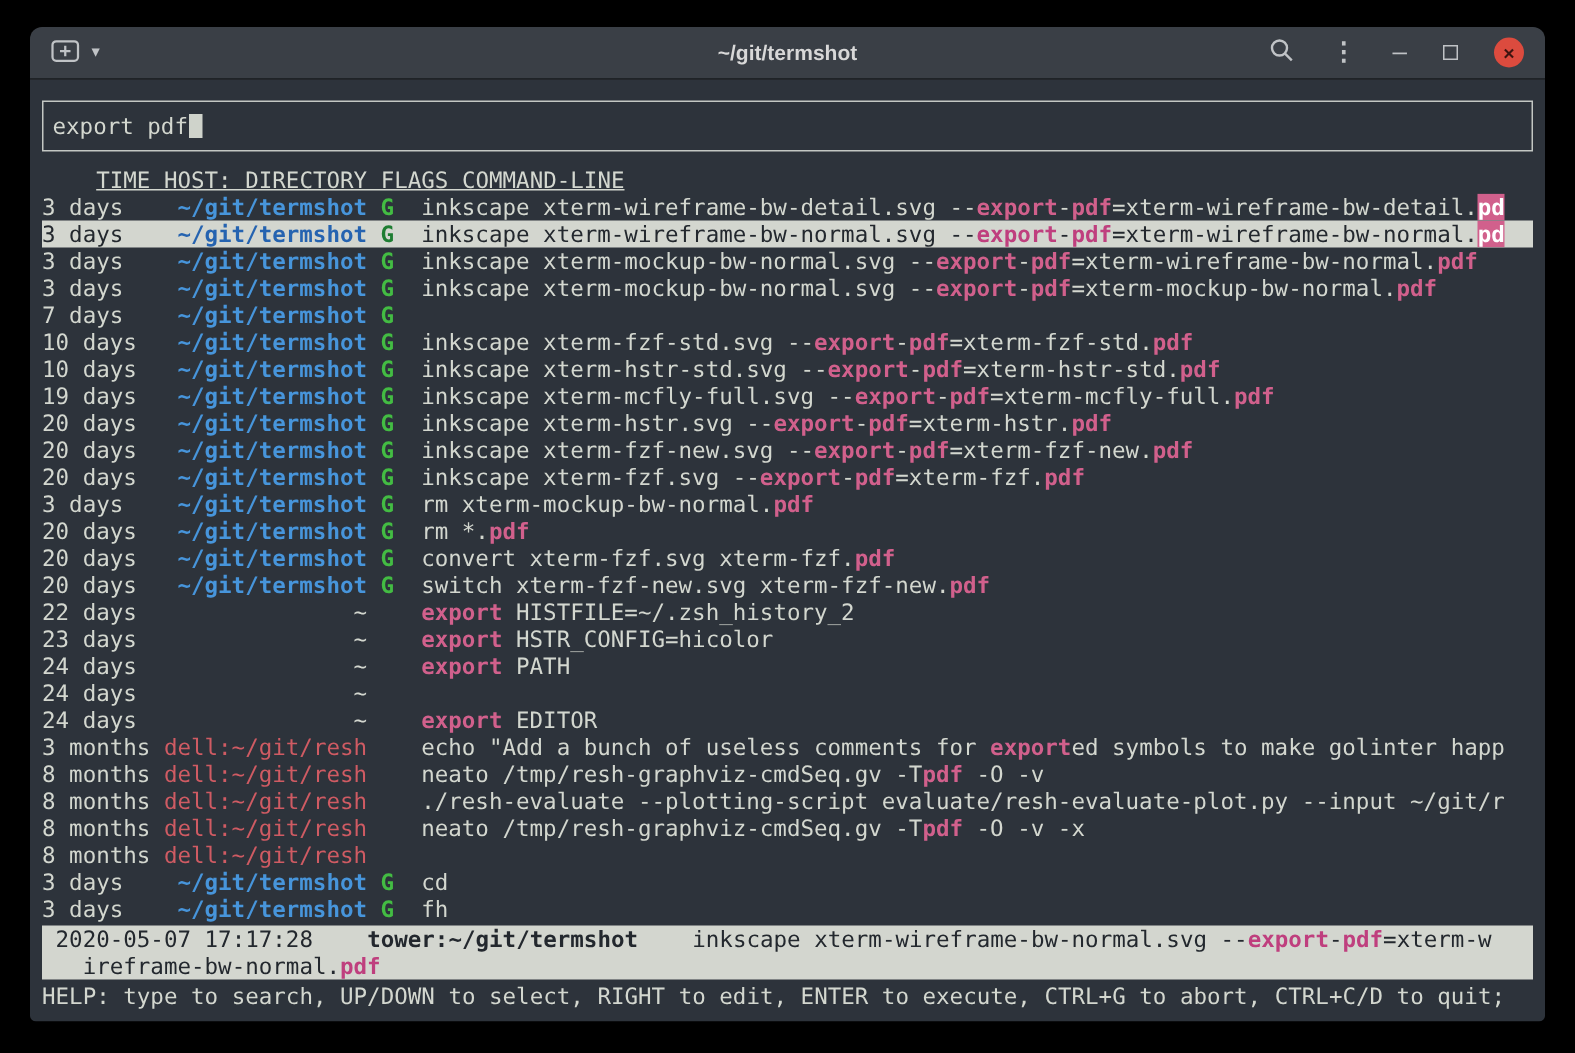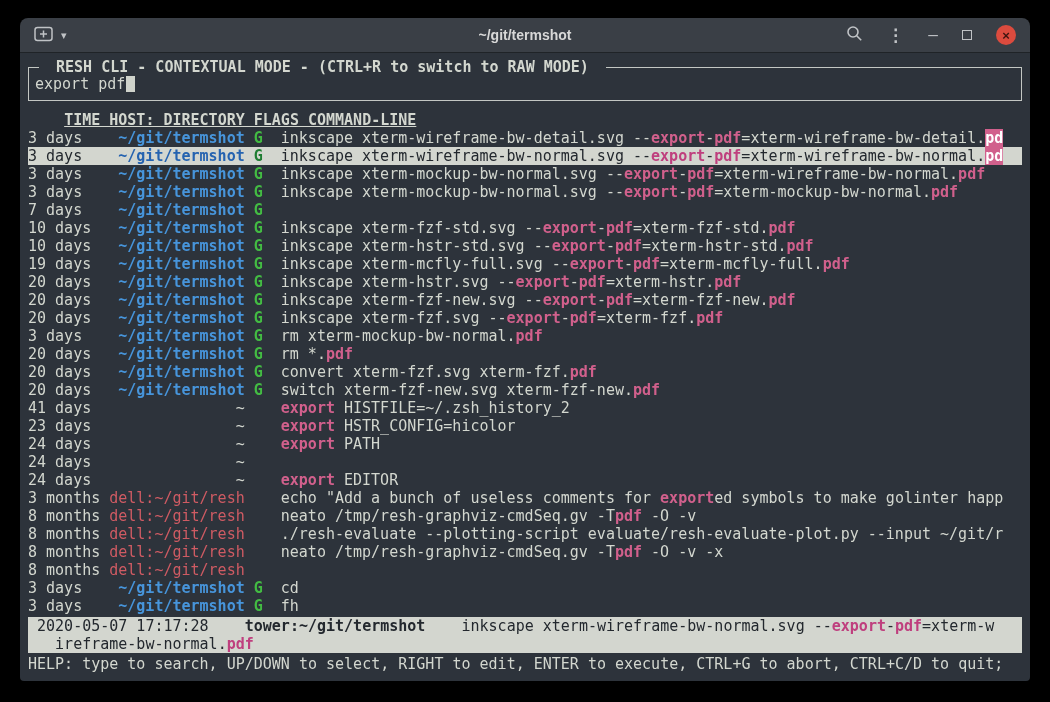--- a/index.html
+++ b/index.html
@@ -29,21 +29,21 @@
   .rest-glyph{width:10px;height:10px;border:1.5px solid #c0c3c6;display:inline-block}
   .close-btn{width:20px;height:20px;border-radius:50%;background:var(--close-red);
              display:flex;align-items:center;justify-content:center;cursor:pointer}
   .close-x{color:#3e1410;font-size:13px;font-weight:bold;font-family:"Liberation Sans",sans-serif;line-height:1}
   
   .terminal{background:var(--bg);color:var(--fg);padding:6px 8px 8px;font-size:15px;line-height:18px;overflow:hidden}
   .searchbox{border:1px solid var(--box-border);position:relative;margin:8px 0 10px;padding:7px 4px}
   .legend{position:absolute;top:-10px;left:10px;background:var(--bg);padding:0 8px;font-weight:bold;white-space:pre}
   .query{white-space:pre;padding-left:2px}
   .cursor{display:inline-block;width:9px;height:16px;background:#cfd3cb;vertical-align:-3px;margin-left:1px}
-  .header-line{white-space:pre;font-weight:bold}
+  .header-line{white-space:pre;font-weight:normal}
   .underlined{text-decoration:underline}
   
   .row{display:flex;height:18px;white-space:pre;overflow:hidden}
   .col-time{width:8ch;flex:none}
   .col-host{width:15ch;text-align:right;flex:none;margin-left:1ch}
   .col-flag{width:1ch;flex:none;margin-left:1ch;color:var(--green);font-weight:bold}
   .col-cmd{flex:1;margin-left:2ch;overflow:hidden}
   .host-blue{color:var(--blue);font-weight:bold}
   .host-red{color:var(--red)}
   .host-plain{color:inherit}
@@ -93,21 +93,20 @@
       <span class="rest-glyph" style="cursor:pointer"></span>
       <span class="close-btn">
         <span class="close-x">×</span>
       </span>
     </div>
   </div>
 
   <div class="terminal">
 
     <div class="searchbox">
-      <div class="legend"> RESH CLI - CONTEXTUAL MODE - (CTRL+R to switch to RAW MODE) </div>
       <div class="query"><span>export pdf</span><span class="cursor"></span></div>
     </div>
 
     <div class="header-line"><span>    </span><span class="underlined">TIME HOST: DIRECTORY FLAGS COMMAND-LINE</span></div>
 
     <div id="rows">
         <div class="row"><span class="col-time">3 days</span><span class="col-host host-blue">~/git/termshot</span><span class="col-flag">G</span><span class="col-cmd"><span>inkscape xterm-wireframe-bw-detail.svg --</span><span class="seg-match">export</span><span>-</span><span class="seg-match">pdf</span><span>=xterm-wireframe-bw-detail.</span><span class="seg-matchcut">pd</span></span></div>
         <div class="row selected"><span class="col-time">3 days</span><span class="col-host host-blue">~/git/termshot</span><span class="col-flag">G</span><span class="col-cmd"><span>inkscape xterm-wireframe-bw-normal.svg --</span><span class="seg-match">export</span><span>-</span><span class="seg-match">pdf</span><span>=xterm-wireframe-bw-normal.</span><span class="seg-matchcut">pd</span></span></div>
         <div class="row"><span class="col-time">3 days</span><span class="col-host host-blue">~/git/termshot</span><span class="col-flag">G</span><span class="col-cmd"><span>inkscape xterm-mockup-bw-normal.svg --</span><span class="seg-match">export</span><span>-</span><span class="seg-match">pdf</span><span>=xterm-wireframe-bw-normal.</span><span class="seg-match">pdf</span></span></div>
         <div class="row"><span class="col-time">3 days</span><span class="col-host host-blue">~/git/termshot</span><span class="col-flag">G</span><span class="col-cmd"><span>inkscape xterm-mockup-bw-normal.svg --</span><span class="seg-match">export</span><span>-</span><span class="seg-match">pdf</span><span>=xterm-mockup-bw-normal.</span><span class="seg-match">pdf</span></span></div>
@@ -115,21 +114,21 @@
         <div class="row"><span class="col-time">10 days</span><span class="col-host host-blue">~/git/termshot</span><span class="col-flag">G</span><span class="col-cmd"><span>inkscape xterm-fzf-std.svg --</span><span class="seg-match">export</span><span>-</span><span class="seg-match">pdf</span><span>=xterm-fzf-std.</span><span class="seg-match">pdf</span></span></div>
         <div class="row"><span class="col-time">10 days</span><span class="col-host host-blue">~/git/termshot</span><span class="col-flag">G</span><span class="col-cmd"><span>inkscape xterm-hstr-std.svg --</span><span class="seg-match">export</span><span>-</span><span class="seg-match">pdf</span><span>=xterm-hstr-std.</span><span class="seg-match">pdf</span></span></div>
         <div class="row"><span class="col-time">19 days</span><span class="col-host host-blue">~/git/termshot</span><span class="col-flag">G</span><span class="col-cmd"><span>inkscape xterm-mcfly-full.svg --</span><span class="seg-match">export</span><span>-</span><span class="seg-match">pdf</span><span>=xterm-mcfly-full.</span><span class="seg-match">pdf</span></span></div>
         <div class="row"><span class="col-time">20 days</span><span class="col-host host-blue">~/git/termshot</span><span class="col-flag">G</span><span class="col-cmd"><span>inkscape xterm-hstr.svg --</span><span class="seg-match">export</span><span>-</span><span class="seg-match">pdf</span><span>=xterm-hstr.</span><span class="seg-match">pdf</span></span></div>
         <div class="row"><span class="col-time">20 days</span><span class="col-host host-blue">~/git/termshot</span><span class="col-flag">G</span><span class="col-cmd"><span>inkscape xterm-fzf-new.svg --</span><span class="seg-match">export</span><span>-</span><span class="seg-match">pdf</span><span>=xterm-fzf-new.</span><span class="seg-match">pdf</span></span></div>
         <div class="row"><span class="col-time">20 days</span><span class="col-host host-blue">~/git/termshot</span><span class="col-flag">G</span><span class="col-cmd"><span>inkscape xterm-fzf.svg --</span><span class="seg-match">export</span><span>-</span><span class="seg-match">pdf</span><span>=xterm-fzf.</span><span class="seg-match">pdf</span></span></div>
         <div class="row"><span class="col-time">3 days</span><span class="col-host host-blue">~/git/termshot</span><span class="col-flag">G</span><span class="col-cmd"><span>rm xterm-mockup-bw-normal.</span><span class="seg-match">pdf</span></span></div>
         <div class="row"><span class="col-time">20 days</span><span class="col-host host-blue">~/git/termshot</span><span class="col-flag">G</span><span class="col-cmd"><span>rm *.</span><span class="seg-match">pdf</span></span></div>
         <div class="row"><span class="col-time">20 days</span><span class="col-host host-blue">~/git/termshot</span><span class="col-flag">G</span><span class="col-cmd"><span>convert xterm-fzf.svg xterm-fzf.</span><span class="seg-match">pdf</span></span></div>
         <div class="row"><span class="col-time">20 days</span><span class="col-host host-blue">~/git/termshot</span><span class="col-flag">G</span><span class="col-cmd"><span>switch xterm-fzf-new.svg xterm-fzf-new.</span><span class="seg-match">pdf</span></span></div>
-        <div class="row"><span class="col-time">41 days</span><span class="col-host host-plain">~</span><span class="col-flag"></span><span class="col-cmd"><span class="seg-match">export</span><span> HISTFILE=~/.zsh_history_2</span></span></div>
+        <div class="row"><span class="col-time">22 days</span><span class="col-host host-plain">~</span><span class="col-flag"></span><span class="col-cmd"><span class="seg-match">export</span><span> HISTFILE=~/.zsh_history_2</span></span></div>
         <div class="row"><span class="col-time">23 days</span><span class="col-host host-plain">~</span><span class="col-flag"></span><span class="col-cmd"><span class="seg-match">export</span><span> HSTR_CONFIG=hicolor</span></span></div>
         <div class="row"><span class="col-time">24 days</span><span class="col-host host-plain">~</span><span class="col-flag"></span><span class="col-cmd"><span class="seg-match">export</span><span> PATH</span></span></div>
         <div class="row"><span class="col-time">24 days</span><span class="col-host host-plain">~</span><span class="col-flag"></span></div>
         <div class="row"><span class="col-time">24 days</span><span class="col-host host-plain">~</span><span class="col-flag"></span><span class="col-cmd"><span class="seg-match">export</span><span> EDITOR</span></span></div>
         <div class="row"><span class="col-time">3 months</span><span class="col-host host-red">dell:~/git/resh</span><span class="col-flag"></span><span class="col-cmd"><span>echo "Add a bunch of useless comments for </span><span class="seg-match">export</span><span>ed symbols to make golinter happ</span></span></div>
         <div class="row"><span class="col-time">8 months</span><span class="col-host host-red">dell:~/git/resh</span><span class="col-flag"></span><span class="col-cmd"><span>neato /tmp/resh-graphviz-cmdSeq.gv -T</span><span class="seg-match">pdf</span><span> -O -v</span></span></div>
         <div class="row"><span class="col-time">8 months</span><span class="col-host host-red">dell:~/git/resh</span><span class="col-flag"></span><span class="col-cmd"><span>./resh-evaluate --plotting-script evaluate/resh-evaluate-plot.py --input ~/git/r</span></span></div>
         <div class="row"><span class="col-time">8 months</span><span class="col-host host-red">dell:~/git/resh</span><span class="col-flag"></span><span class="col-cmd"><span>neato /tmp/resh-graphviz-cmdSeq.gv -T</span><span class="seg-match">pdf</span><span> -O -v -x</span></span></div>
         <div class="row"><span class="col-time">8 months</span><span class="col-host host-red">dell:~/git/resh</span><span class="col-flag"></span></div>
         <div class="row"><span class="col-time">3 days</span><span class="col-host host-blue">~/git/termshot</span><span class="col-flag">G</span><span class="col-cmd"><span>cd</span></span></div>

